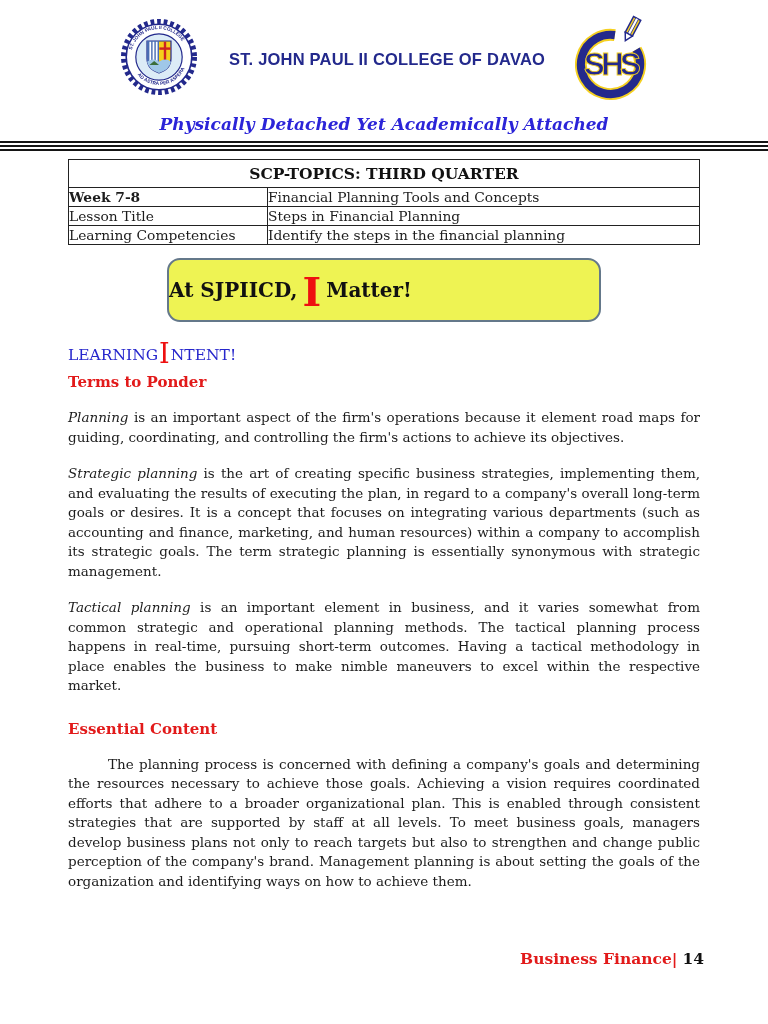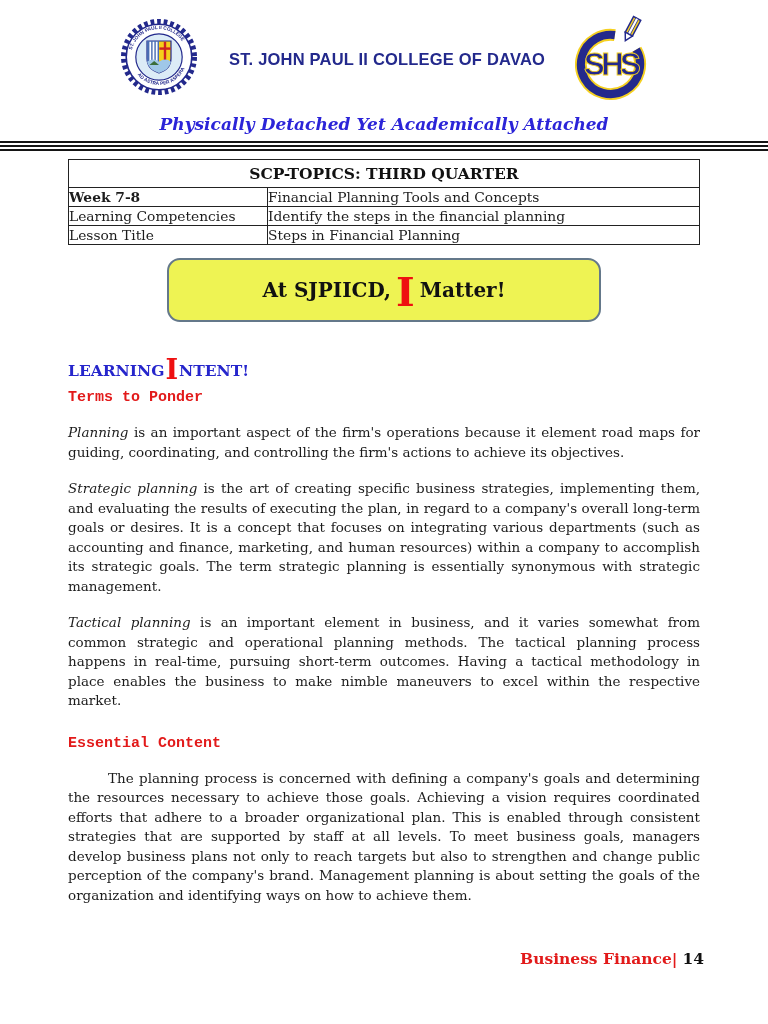--- a/index.html
+++ b/index.html
@@ -40,29 +40,29 @@
   .t-title { text-align:center; font-weight:bold; font-size:15.5px; padding:4px 14px; color:#111; }
   table.topics td { font-size:13.8px; padding:1px 0; color:#1c1c1c; }
   td.t-label { width:198px; }
   .red-label { color:#ff0000; font-weight:bold; }
 
   
   .banner {
     width:430px; height:60px; margin:13px auto 0;
     background:#eef353;
     border:2.5px solid #64788a; border-radius:13px;
-    display:flex; align-items:center; justify-content:center;
+    display:flex; align-items:center; 
   }
   .banner-text { font-weight:bold; font-size:20px; color:#111; }
   .banner-i { color:#ee1010; font-size:40px; font-weight:bold; margin:0 5px; line-height:1; position:relative; top:2px; }
 
   
-  .h-learning { margin-top:34px; font-weight:bold; color:#2626cc; font-size:15.5px; }
+  .h-learning { margin-top:18px; font-weight:normal; color:#2626cc; font-size:15.5px; }
   .big-i { color:#ee1010; font-size:27px; line-height:1; vertical-align:-3px; margin:0 1px; }
-  .h-red { color:#e21a1a; font-weight:bold; font-size:15px; margin-top:6px;font-family:Liberation Mono, monospace; }
+  .h-red { color:#e21a1a; font-weight:bold; font-size:15px; margin-top:6px; }
   .h-red.essential { margin-top:24px; }
 
   
   p.doc {
     text-align:justify; font-size:13.5px; line-height:19.5px;
     color:#1c1c1c; margin:17px 0 0;
   }
   p.doc .lead { font-weight:normal; font-style:italic; }
   p.doc.indent { text-indent:40px; }
 
@@ -136,26 +136,26 @@
     <table class="topics">
       <tbody>
           <tr>
         <th colspan="2" class="t-title">SCP-TOPICS: THIRD QUARTER</th>
       </tr>
       <tr>
         <td class="t-label red-label">Week 7-8</td>
         <td>Financial Planning Tools and Concepts</td>
       </tr>
       <tr>
+        <td class="t-label">Lesson Title</td>
+        <td>Steps in Financial Planning</td>
+      </tr>
+      <tr>
         <td class="t-label">Learning Competencies</td>
         <td>Identify the steps in the financial planning</td>
-      </tr>
-      <tr>
-        <td class="t-label">Lesson Title</td>
-        <td>Steps in Financial Planning</td>
       </tr>
     </tbody>
       </table>
 
     <div class="banner">
       <span class="banner-text">At SJPIICD,</span>
       <span class="banner-i">I</span>
       <span class="banner-text">Matter!</span>
     </div>
 

